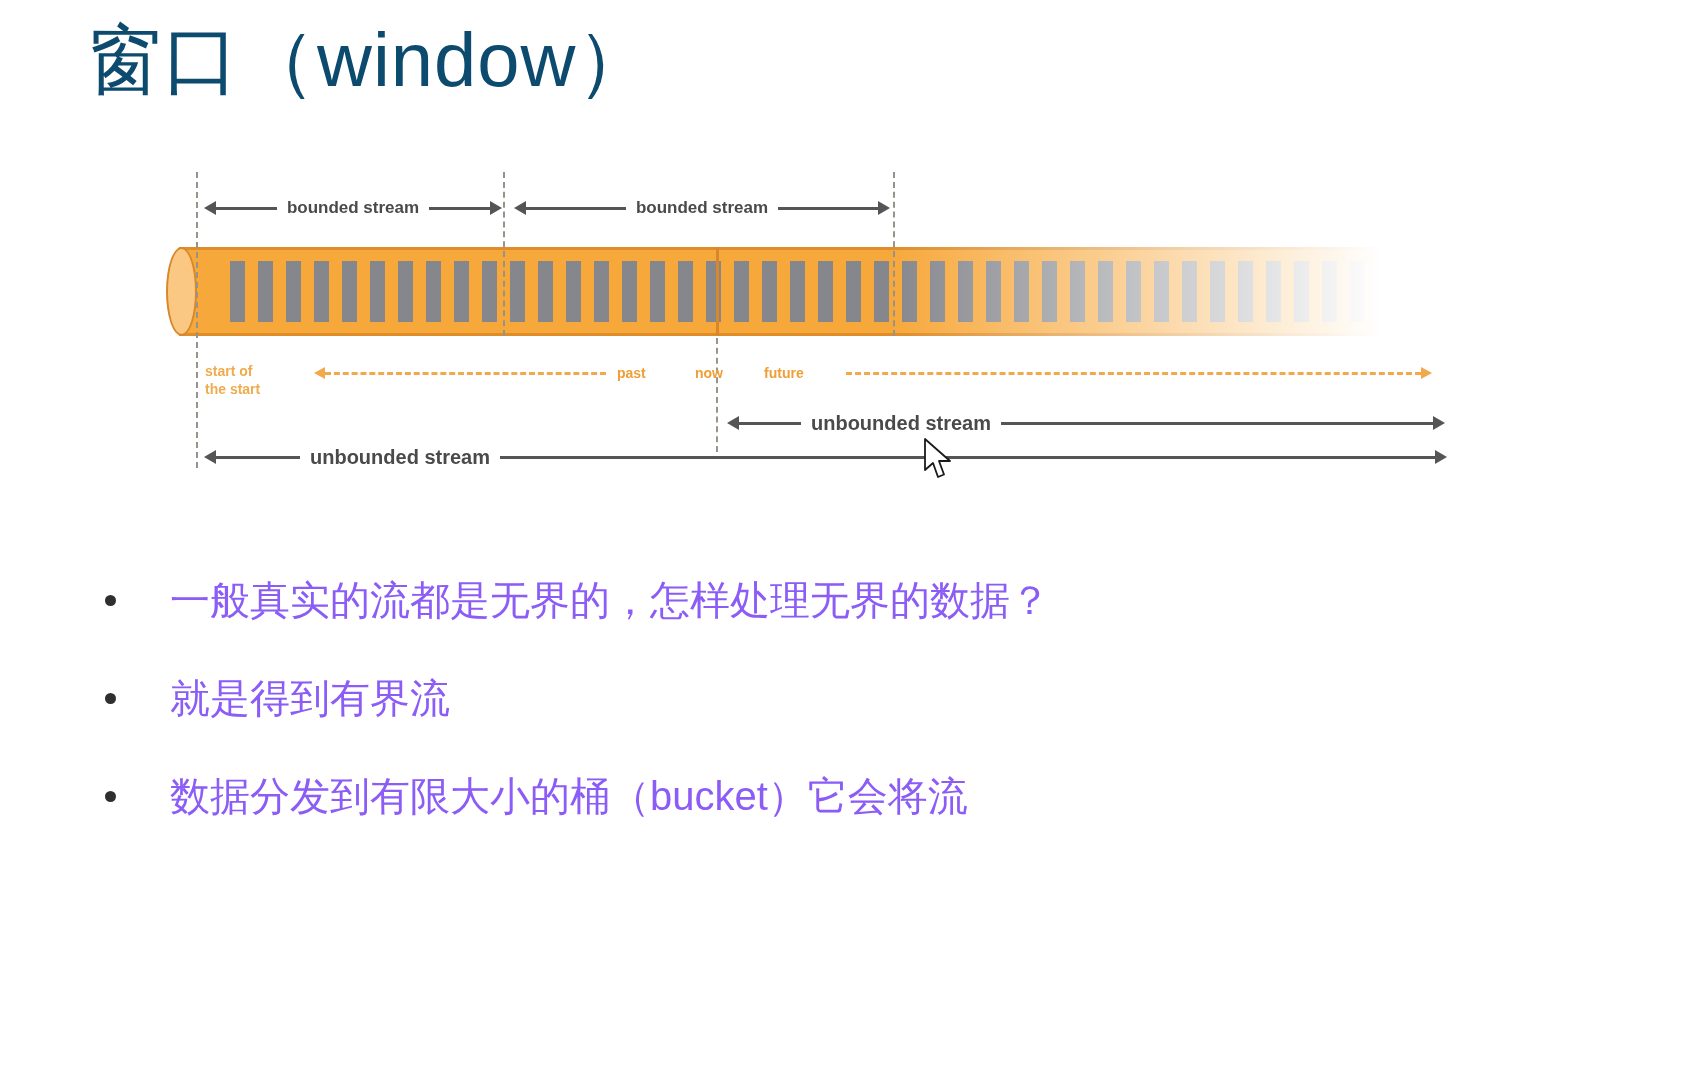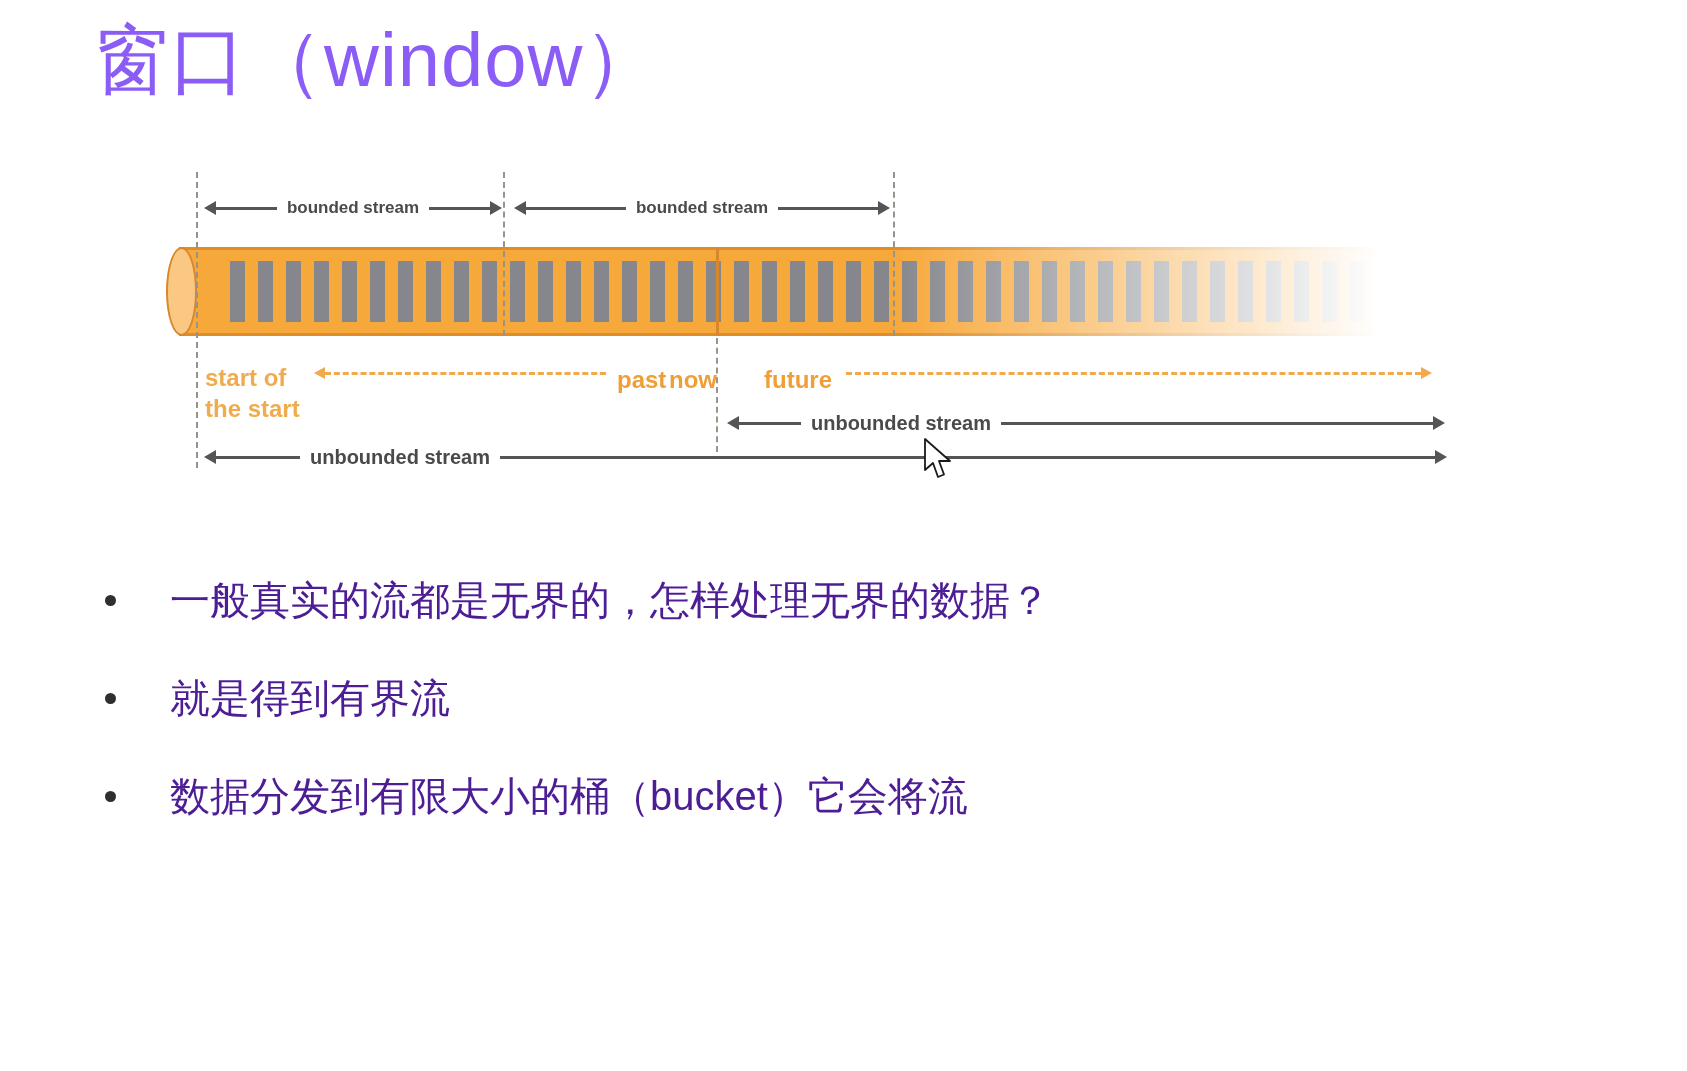--- a/index.html
+++ b/index.html
@@ -1,21 +1,21 @@
 <!DOCTYPE html>
 <html><head>
 <meta charset="utf-8">
 <style>
   html,body{margin:0;padding:0;background:#ffffff;}
   body{width:1687px;height:1071px;position:relative;overflow:hidden;
        font-family:"Liberation Sans","DejaVu Sans",sans-serif;}
   .abs{position:absolute;}
 
   
-  #page-title{left:93px;top:16px;font-size:76px;line-height:1.15;color:#8b5cf6;
+  #page-title{left:86px;top:16px;font-size:76px;line-height:1.15;color:#0c4a6e;
               font-weight:500;letter-spacing:1px;}
 
   
   #diagram{left:0;top:160px;width:1687px;height:330px;}
 
   
   #tube-wrap{left:166px;top:87px;width:1240px;height:89px;
              -webkit-mask-image:linear-gradient(90deg,#000 0px,#000 725px,rgba(0,0,0,0) 1215px);
              mask-image:linear-gradient(90deg,#000 0px,#000 725px,rgba(0,0,0,0) 1215px);}
   #tube-body{left:13px;top:0;right:0;bottom:0;background:#f7a83b;
@@ -45,41 +45,41 @@
 
   #bounded-1{left:204px;top:36px;width:298px;height:24px;}
   #bounded-2{left:514px;top:36px;width:376px;height:24px;}
 
   #unbounded-right{left:727px;top:251px;width:718px;height:24px;}
   #unbounded-right .pre{width:62px;}
   #unbounded-bottom{left:204px;top:285px;width:1243px;height:24px;}
   #unbounded-bottom .pre{width:84px;}
 
   
-  .olabel{font-size:24px;font-weight:bold;color:#ef9f36;white-space:nowrap;line-height:1.3;}
+  .olabel{font-size:14px;font-weight:bold;color:#ef9f36;white-space:nowrap;line-height:1.3;}
   #start-of{left:205px;top:202px;color:#f0ab4d;}
   #past-label{left:617px;top:204px;}
-  #now-label{left:669px;top:204px;text-align:center;}
+  #now-label{left:695px;top:204px;text-align:center;}
   #future-label{left:764px;top:204px;text-align:right;}
   .odash{height:0;border-top:3px dashed #f2a94c;flex:1;}
   .otri-l{width:0;height:0;border-top:6px solid transparent;border-bottom:6px solid transparent;
           border-right:11px solid #f2a94c;}
   .otri-r{width:0;height:0;border-top:6px solid transparent;border-bottom:6px solid transparent;
           border-left:11px solid #f2a94c;}
   #past-arrow{left:314px;top:207px;width:292px;height:12px;display:flex;align-items:center;}
   #future-arrow{left:846px;top:207px;width:586px;height:12px;display:flex;align-items:center;}
 
   
   #cursor{left:923px;top:278px;}
 
   
   #bullets{left:102px;top:551px;width:1380px;}
   .bullet-item{position:relative;}
   .bullet-line{height:98px;line-height:98px;padding-left:68px;width:1277px;
-               font-size:40px;color:#4c1d95;white-space:nowrap;}
+               font-size:40px;color:#8b5cf6;white-space:nowrap;}
   .bullet-line.jline{white-space:normal;text-align:justify;text-align-last:justify;
                      line-height:98px;height:98px;overflow:hidden;}
   .dot{position:absolute;left:3px;top:44px;width:11px;height:11px;border-radius:50%;background:#2f2f2f;}
 </style>
 </head>
 <body>
 
 <div class="abs" id="page-title">窗口（window）</div>
 
 <div class="abs" id="diagram">

